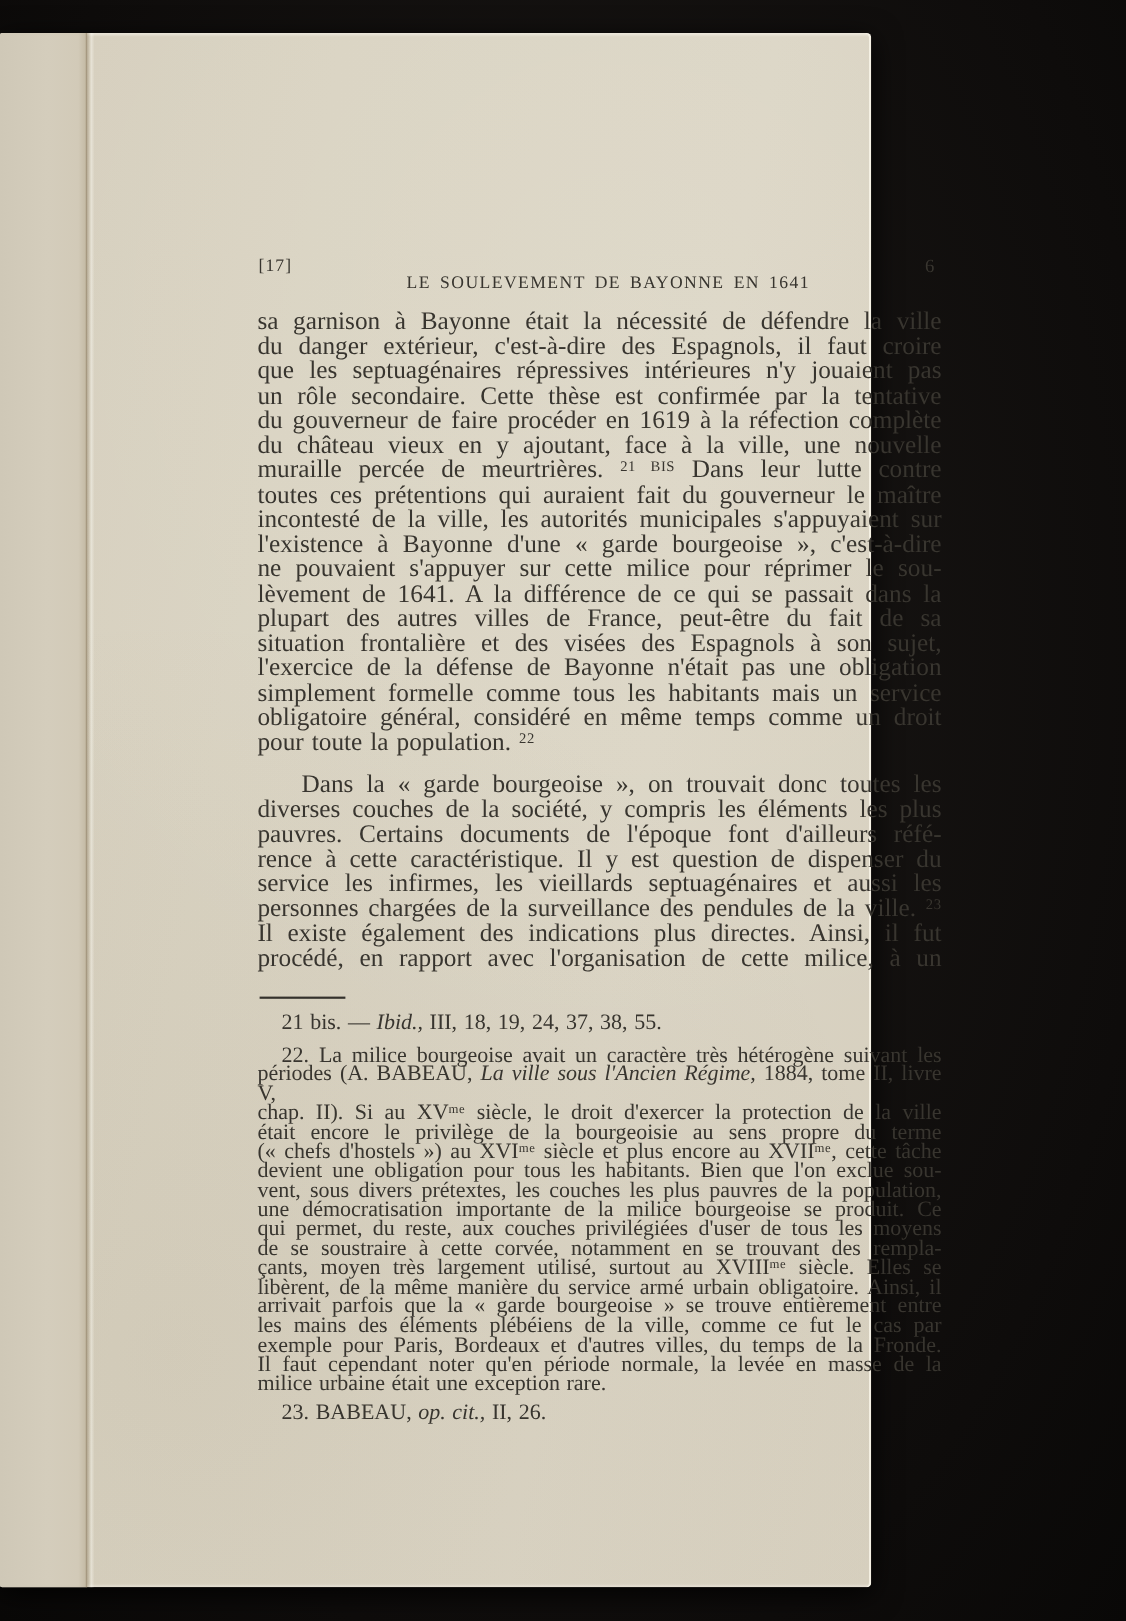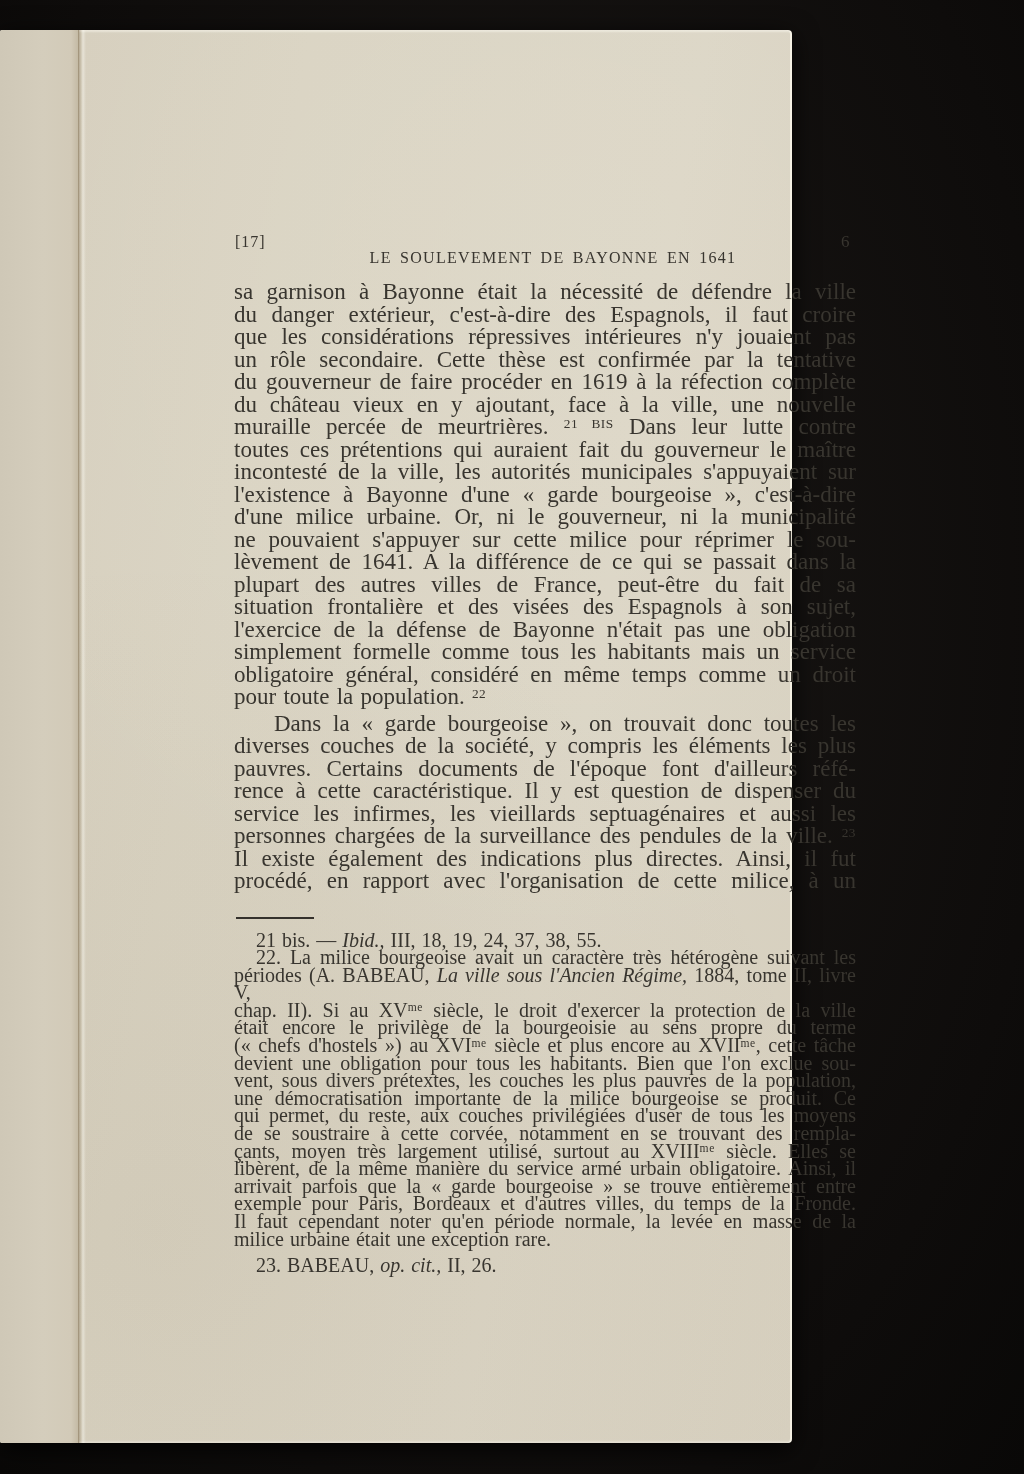--- a/index.html
+++ b/index.html
@@ -69,21 +69,21 @@
     word-spacing: 3px;
   }
   .page-number { position: absolute; right: 6px; top: -1px; font-size: 17px; letter-spacing: 0.5px; }
 
   #body-text { margin-top: 26px; }
   .body-para {
     font-size: 23px;
     line-height: 22.5px;
     word-spacing: 1.5px;
   }
-  .body-para + .body-para { margin-top: 4px; }
+  .body-para + .body-para { margin-top: 16px; }
 
   .line { text-align: justify; text-align-last: justify; }
   .line.last { text-align-last: left; }
   .body-para .line.first-indent { text-indent: 40px; }
 
   sup {
     font-size: 58%;
     line-height: 0;
     vertical-align: baseline;
     position: relative;
@@ -96,21 +96,21 @@
     margin-left: 2px;
     width: 78px; height: 2px;
     background: #34312c;
   }
   #footnotes { margin-top: 13px; }
   .footnote {
     font-size: 20px;
     line-height: 17.6px;
     word-spacing: 1px;
   }
-  .footnote + .footnote { margin-top: 0; }
+  .footnote + .footnote { margin-top: 12px; }
   .footnote:last-child { margin-top: 9px; }
   .footnote .line.first-indent { text-indent: 22px; }
 
   em { font-style: italic; }
 </style>
 </head>
 <body>
 
 <div class="paper">
   <div class="facing-strip"></div>
@@ -121,29 +121,28 @@
     <div class="pagehead">
       <span class="margin-ref">[17]</span>
       <span class="running-title">LE SOULEVEMENT DE BAYONNE EN 1641</span>
       <span class="page-number">6</span>
     </div>
 
     <div id="body-text">
         <div class="body-para">
           <div class="line">sa garnison à Bayonne était la nécessité de défendre la ville</div>
           <div class="line">du danger extérieur, c'est-à-dire des Espagnols, il faut croire</div>
-          <div class="line">que les considérations répressives intérieures n'y jouaient pas</div>
+          <div class="line">que les septuagénaires répressives intérieures n'y jouaient pas</div>
           <div class="line">un rôle secondaire. Cette thèse est confirmée par la tentative</div>
           <div class="line">du gouverneur de faire procéder en 1619 à la réfection complète</div>
           <div class="line">du château vieux en y ajoutant, face à la ville, une nouvelle</div>
           <div class="line">muraille percée de meurtrières. <sup>21 BIS</sup> Dans leur lutte contre</div>
           <div class="line">toutes ces prétentions qui auraient fait du gouverneur le maître</div>
           <div class="line">incontesté de la ville, les autorités municipales s'appuyaient sur</div>
           <div class="line">l'existence à Bayonne d'une « garde bourgeoise », c'est-à-dire</div>
-          <div class="line">d'une milice urbaine. Or, ni le gouverneur, ni la municipalité</div>
           <div class="line">ne pouvaient s'appuyer sur cette milice pour réprimer le sou-</div>
           <div class="line">lèvement de 1641. A la différence de ce qui se passait dans la</div>
           <div class="line">plupart des autres villes de France, peut-être du fait de sa</div>
           <div class="line">situation frontalière et des visées des Espagnols à son sujet,</div>
           <div class="line">l'exercice de la défense de Bayonne n'était pas une obligation</div>
           <div class="line">simplement formelle comme tous les habitants mais un service</div>
           <div class="line">obligatoire général, considéré en même temps comme un droit</div>
           <div class="line last">pour toute la population. <sup>22</sup></div>
         </div>
         <div class="body-para">
@@ -171,20 +170,21 @@
           <div class="line">était encore le privilège de la bourgeoisie au sens propre du terme</div>
           <div class="line">(« chefs d'hostels ») au XVI<sup>me</sup> siècle et plus encore au XVII<sup>me</sup>, cette tâche</div>
           <div class="line">devient une obligation pour tous les habitants. Bien que l'on exclue sou-</div>
           <div class="line">vent, sous divers prétextes, les couches les plus pauvres de la population,</div>
           <div class="line">une démocratisation importante de la milice bourgeoise se produit. Ce</div>
           <div class="line">qui permet, du reste, aux couches privilégiées d'user de tous les moyens</div>
           <div class="line">de se soustraire à cette corvée, notamment en se trouvant des rempla-</div>
           <div class="line">çants, moyen très largement utilisé, surtout au XVIII<sup>me</sup> siècle. Elles se</div>
           <div class="line">libèrent, de la même manière du service armé urbain obligatoire. Ainsi, il</div>
           <div class="line">arrivait parfois que la « garde bourgeoise » se trouve entièrement entre</div>
+          <div class="line">les mains des éléments plébéiens de la ville, comme ce fut le cas par</div>
           <div class="line">exemple pour Paris, Bordeaux et d'autres villes, du temps de la Fronde.</div>
           <div class="line">Il faut cependant noter qu'en période normale, la levée en masse de la</div>
           <div class="line last">milice urbaine était une exception rare.</div>
         </div>
         <div class="footnote">
           <div class="line first-indent last">23. BABEAU, <em>op. cit.,</em> II, 26.</div>
         </div>
       </div>
 
   </div>

